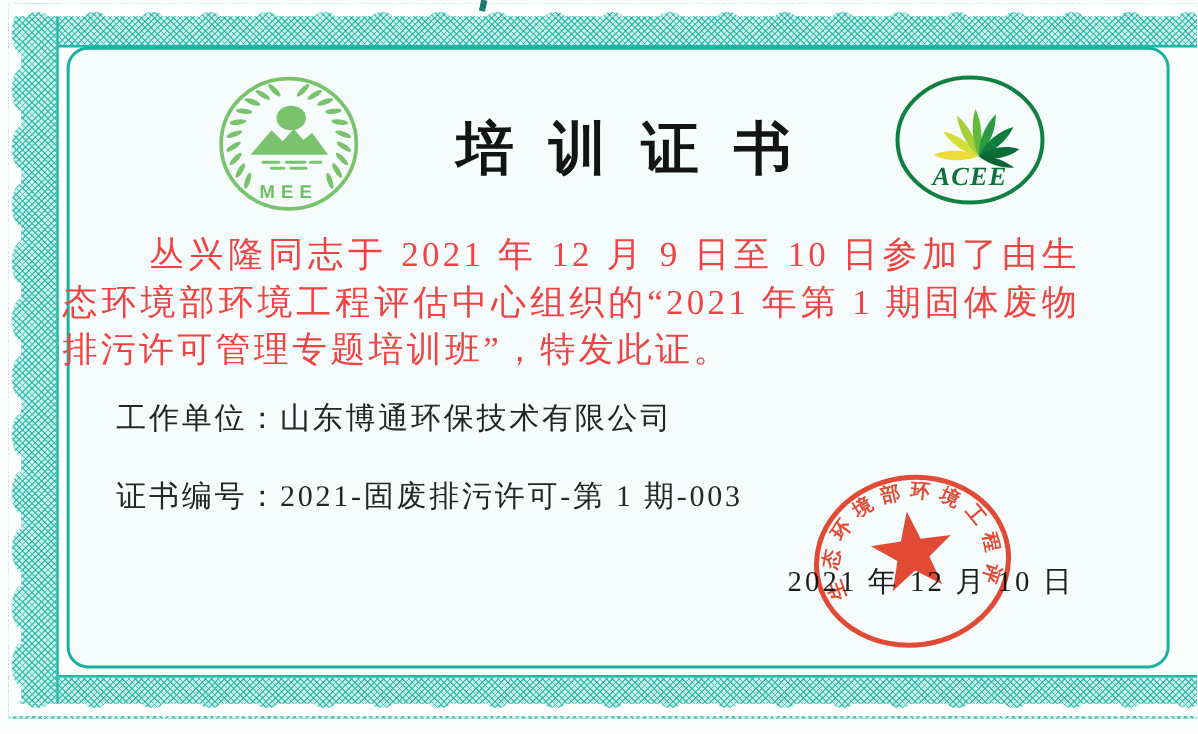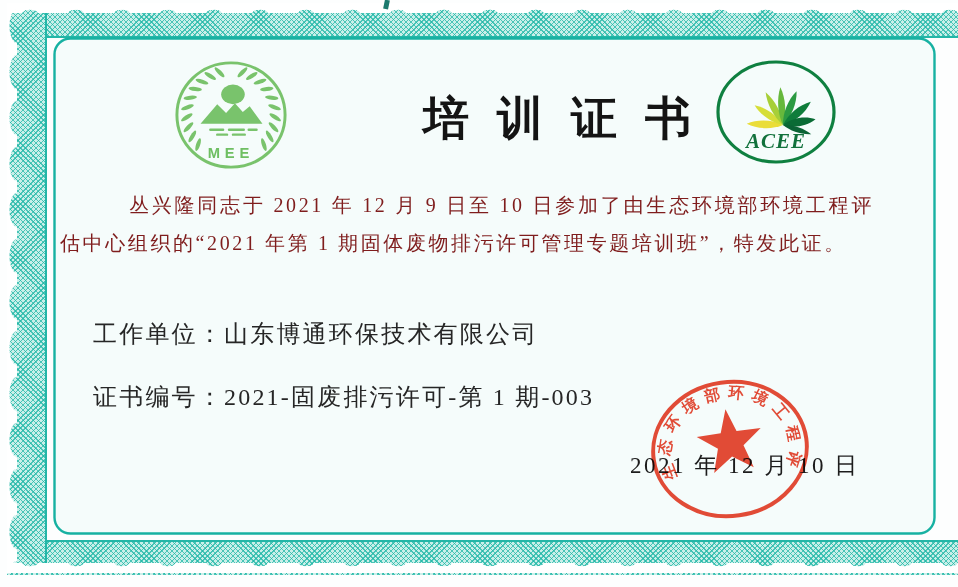--- a/index.html
+++ b/index.html
@@ -25,25 +25,25 @@
       background-image:radial-gradient(9px 20px at 100% 50%, rgba(255,255,255,0) 0 7px, #ffffff 8px);
       background-size:10px 46px;background-repeat:repeat-y;}
   .frame-svg{position:absolute;left:0;top:0;z-index:3;}
   .artifact{position:absolute;left:384px;top:0;width:5px;height:9px;background:#1c7a6e;
             transform:rotate(12deg);z-index:4;}
   
   .content{position:absolute;inset:0;z-index:5;color:#222;}
   .logo{position:absolute;}
   .mee{left:171px;top:56px;}
   .acee{left:714px;top:58px;}
-  .title{position:absolute;left:279px;top:88px;width:440px;text-align:right;
+  .title{position:absolute;left:279px;top:88px;width:440px;text-align:center;
          font-size:46px;font-weight:bold;color:#141414;letter-spacing:28px;text-indent:28px;
          white-space:nowrap;}
-  .body-par{position:absolute;left:60px;top:186px;width:814px;
-            font-size:20px;line-height:38px;letter-spacing:2.6px;color:#7f1d1d;
+  .body-par{position:absolute;left:50px;top:186px;width:814px;
+            font-size:28px;line-height:38px;letter-spacing:2.6px;color:#ef4444;
             text-align:justify;text-justify:inter-ideograph;text-indent:69px;}
   .field{position:absolute;left:93px;font-size:24px;letter-spacing:2.2px;color:#262626;white-space:nowrap;}
   .field-work{top:318px;}
   .field-certno{top:381px;}
   .date-line{position:absolute;left:630px;top:450px;font-size:23px;letter-spacing:2.5px;
              color:#1c1c1c;white-space:nowrap;}
   .stamp{position:absolute;left:644px;top:372px;z-index:6;mix-blend-mode:multiply;opacity:.92;}
   .seal-arc-text{font-family:"Liberation Serif","DejaVu Serif",serif;font-size:15.5px;
                  letter-spacing:8.5px;fill:#df3b25;font-weight:bold;}
   .mee-text{font-family:"Liberation Sans","DejaVu Sans",sans-serif;font-weight:bold;

